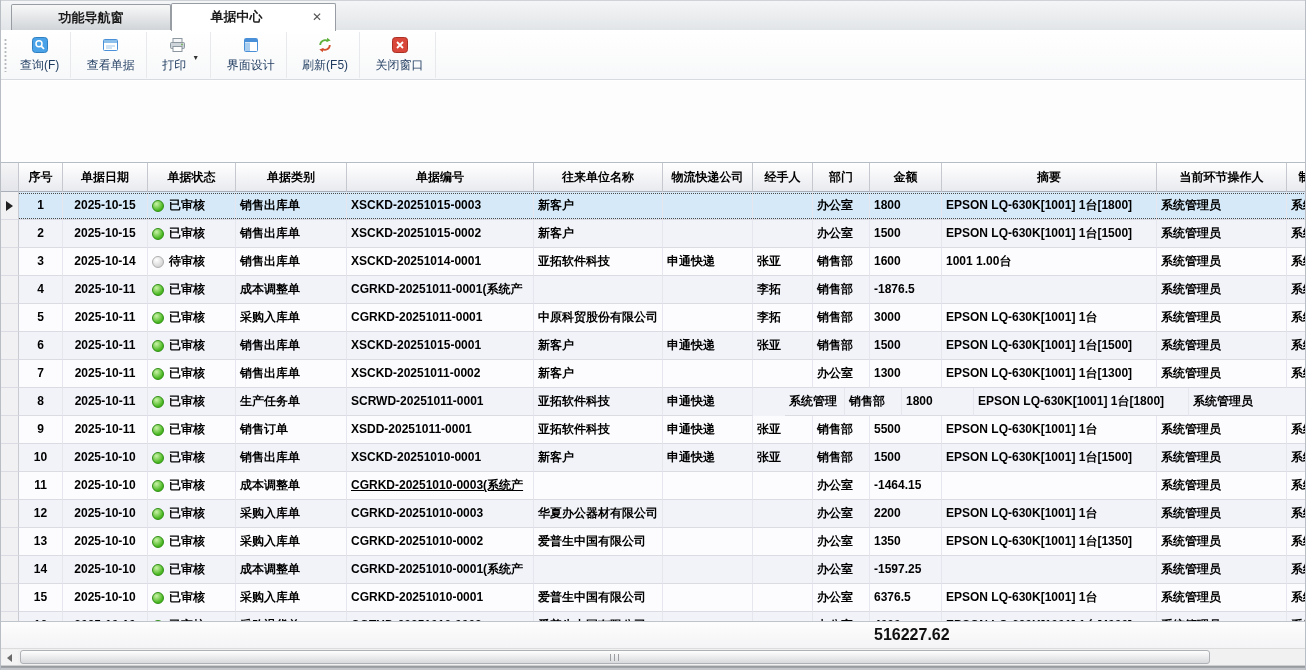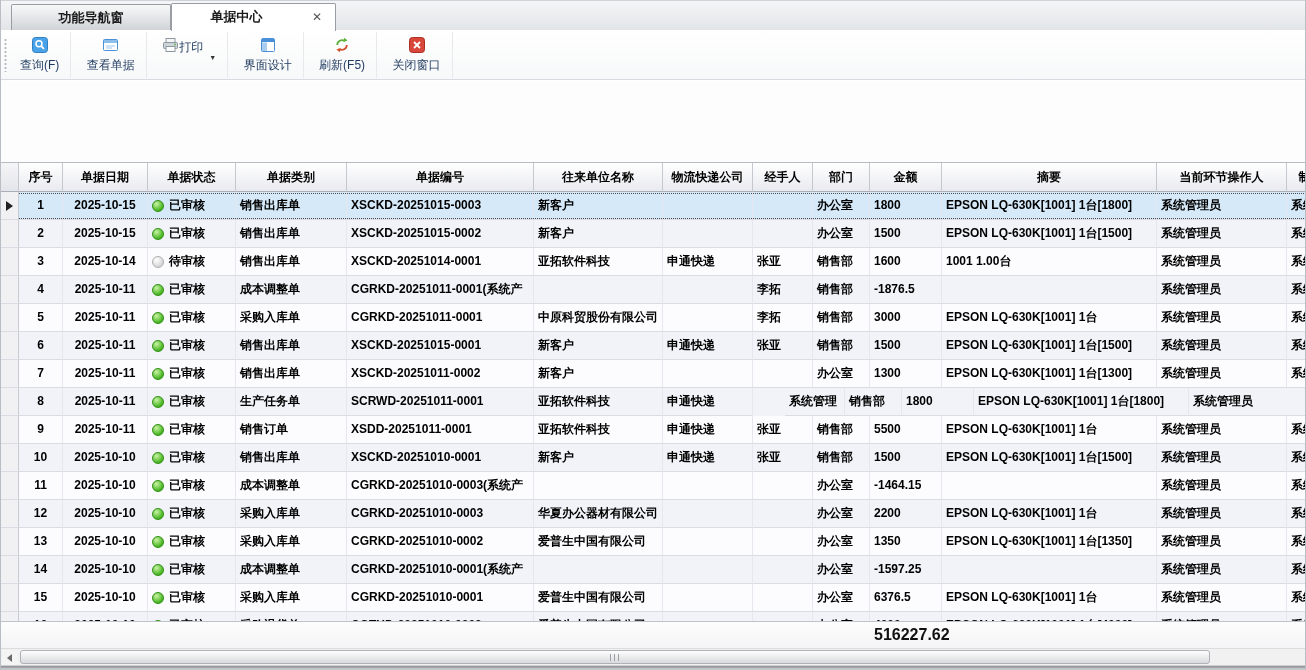--- a/index.html
+++ b/index.html
@@ -23,21 +23,21 @@
   
   #toolbar{ position:absolute; left:0; top:30px; width:1306px; height:50px;
             background:linear-gradient(#ffffff,#f7f8f9); border-bottom:1px solid #d7dade; z-index:2;}
   #toolbar-grip{ position:absolute; left:3px; top:8px; width:3px; height:34px;
      background-image:radial-gradient(circle,#b5b9bd 1px,transparent 1.2px); background-size:3px 4px; }
   .tbtn{ display:inline-flex; flex-direction:column; align-items:center; justify-content:flex-start;
          height:46px; margin-top:2px; padding:4px 11px 0 11px; border-right:1px solid #e7e9ec; }
   .tbtn .ticon{ height:18px; display:flex; align-items:center; }
   .tbtn .tlabel{ font-size:12px; color:#1e3a5f; margin-top:3px; white-space:nowrap; }
   #btn-print{ flex-direction:row; align-items:flex-start; }
-  #btn-print .stack{ display:flex; flex-direction:row; align-items:flex-start; }
+  #btn-print .stack{ display:flex; flex-direction:column; align-items:flex-end; }
   .dd-arrow{ font-size:7px; color:#333; margin:18px 0 0 6px; }
   #toolbar-inner{ position:absolute; left:8px; top:0; white-space:nowrap; }
 
   
   #filters{ position:absolute; left:0; top:81px; width:1306px; height:81px; background:#fdfdfe; }
   .flabel{ position:absolute; font-size:13px; color:#000; line-height:22px; white-space:nowrap; }
   .fbox{ position:absolute; height:22px; background:#fff; border:1px solid #93a5b5; display:flex; }
   .fbox .val{ flex:1; font-size:12px; line-height:20px; padding-left:4px; color:#000; overflow:hidden; white-space:nowrap;}
   .fbox .drop{ width:17px; text-align:center; font-size:7px; line-height:20px; color:#333;
                border-left:1px solid #d4dce4; background:#fbfcfd; }
@@ -458,21 +458,21 @@
         </div>
         <div class="trow b">
           <div class="c ind" style="width: 18px;"></div>
           <div class="c c0" style="width: 44px;">11</div>
           <div class="c c1" style="width: 85px;">2025-10-10</div>
           <div class="c c2" style="width: 88px;">
             <span class="dot ok"></span>
             <span>已审核</span>
           </div>
           <div class="c c3" style="width: 111px;">成本调整单</div>
-          <div class="c c4" style="width: 187px;">CGRKD-20251010-0003(系统产</div>
+          <div class="c c4" style="width: 187px; text-decoration: underline;">CGRKD-20251010-0003(系统产</div>
           <div class="c c5" style="width: 129px;"></div>
           <div class="c c6" style="width: 90px;"></div>
           <div class="c c7" style="width: 60px;"></div>
           <div class="c c8" style="width: 57px;">办公室</div>
           <div class="c c9" style="width: 72px;">-1464.15</div>
           <div class="c c10" style="width: 215px;"></div>
           <div class="c c11" style="width: 130px;">系统管理员</div>
           <div class="c c12" style="width: 60px;">系统管理员</div>
         </div>
         <div class="trow a">

